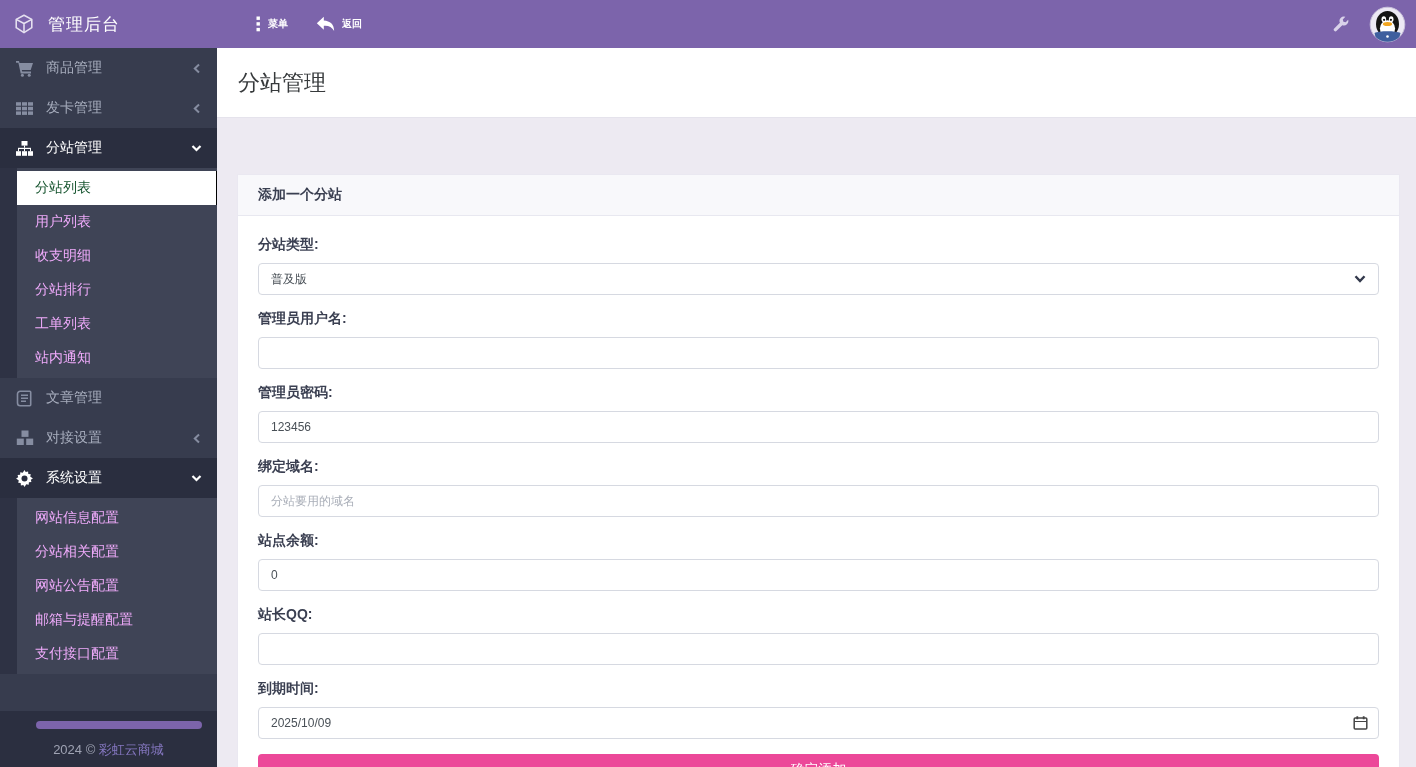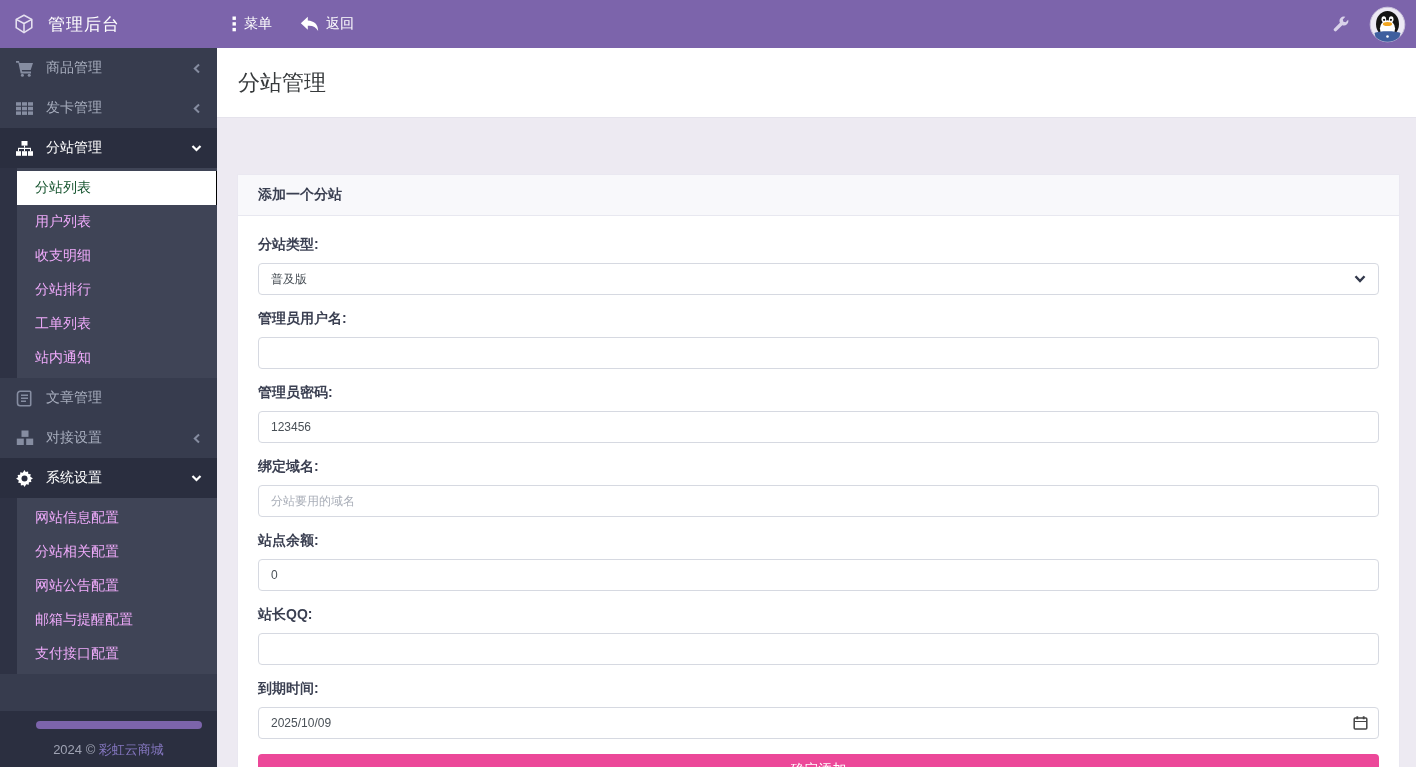--- a/index.html
+++ b/index.html
@@ -1,25 +1,25 @@
 <!DOCTYPE html>
 <html><head>
 <meta charset="utf-8">
 <style>
   * { margin:0; padding:0; box-sizing:border-box; }
   html,body { width:1416px; height:767px; overflow:hidden;
     font-family:"Liberation Sans","DejaVu Sans",sans-serif; background:#edeaf2; }
 
   
   .topbar { position:fixed; top:0; left:0; width:1416px; height:48px;
-    background:#7c64ab; display:flex; align-items:center; color:#fff; z-index:20; }
+    background:#7c64ab; display:flex; align-items:center; color:#fff; z-index:20;gap:24px; }
   .brand { width:217px; flex:0 0 217px; display:flex; align-items:center; gap:13px;
     padding-left:13px; font-size:17px; letter-spacing:1px; cursor:pointer; }
   .topbar-nav { display:flex; align-items:flex-end; gap:28px; margin-left:15px;
-    font-size:14px; font-weight:normal; }
+    font-size:10px; font-weight:bold; }
   .nav-item { display:flex; align-items:center; gap:7px; cursor:pointer; }
   .topbar-right { margin-left:auto; display:flex; align-items:center; gap:20px;
     padding-right:10px; }
   .wrench-btn { color:#d9d2ea; cursor:pointer; display:flex; }
   .avatar-btn { cursor:pointer; display:flex; }
 
   
   .sidebar { position:fixed; top:48px; left:0; bottom:0; width:217px;
     background:#373c4e; display:flex; flex-direction:column; z-index:10; }
   .menu { flex:1; overflow:hidden; }

